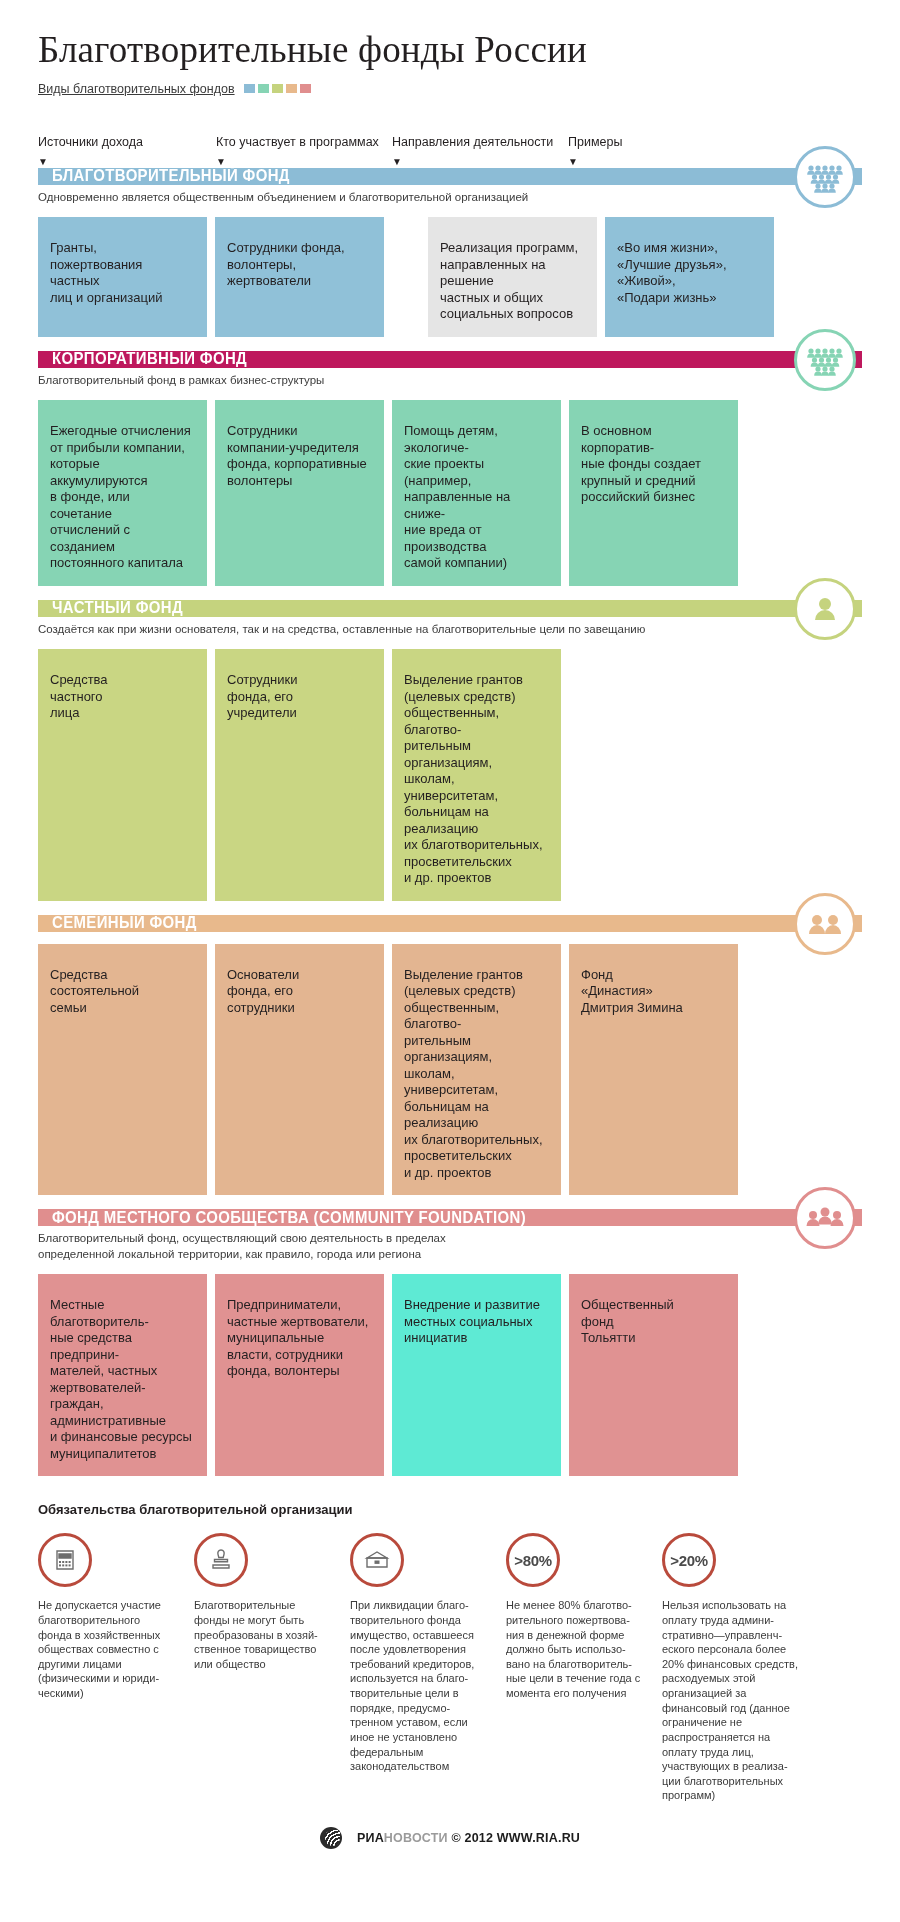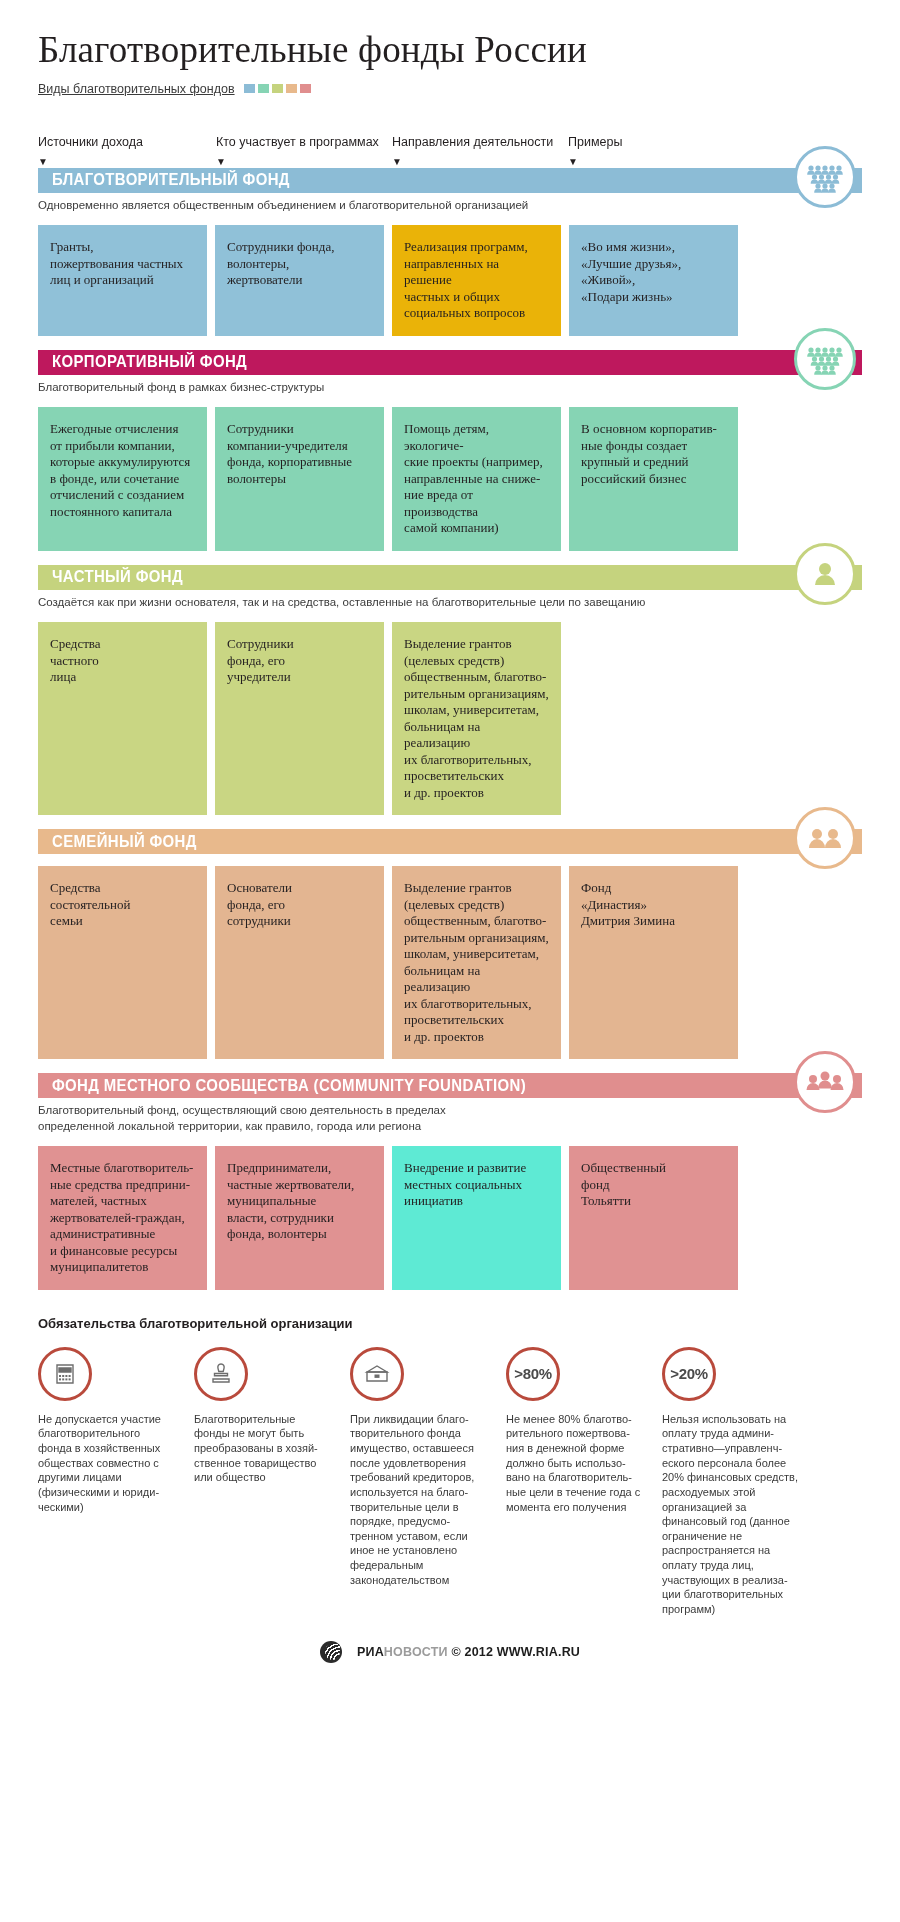--- a/index.html
+++ b/index.html
@@ -24,36 +24,36 @@
   .sw{width:11px;height:9px;}
 
   
   .colheads{position:relative;height:48px;margin-top:24px;}
   .colhead{position:absolute;top:15px;font-size:12.5px;font-weight:400;color:#231f20;white-space:nowrap;}
   .colhead .arrow{display:block;margin-top:8px;font-size:10px;line-height:10px;color:#231f20;}
 
   
   .section{position:relative;margin-bottom:14px;}
   .bar{
-    height:25px;display:flex;align-items:center;
+    height:17px;display:flex;align-items:center;
     padding-left:14px;box-sizing:border-box;
   }
   .bar .bartext{
     font-family:"Liberation Sans Narrow","Liberation Sans",sans-serif;
     font-size:17px;font-weight:700;color:#ffffff;
     letter-spacing:.4px;transform:scaleX(.88);transform-origin:left center;
     white-space:nowrap;
   }
   .secdesc{font-size:11.5px;line-height:1.35;color:#3b3b3b;margin:5px 0 0 0;max-width:640px;}
 
   .cells{display:flex;gap:8px;margin-top:12px;align-items:stretch;}
   .cell{
     flex:0 0 auto;width:169px;min-height:90px;
-    padding:14px 12px 14px 12px;box-sizing:border-box;
-    font-family:Liberation Serif, serif;
+    padding:23px 12px 14px 12px;box-sizing:border-box;
+    font-family:Liberation Sans, sans-serif;
     font-size:13px;line-height:1.27;color:#231f20;
   }
   .cell p{margin:0;}
 
   
   .medal{
     position:absolute;right:6px;top:-22px;
     width:62px;height:62px;border-radius:50%;
     background:#ffffff;box-sizing:border-box;
     display:flex;align-items:center;justify-content:center;
@@ -148,21 +148,21 @@
           </svg>
         </div>
         <div class="secdesc">Одновременно является общественным объединением и благотворительной организацией</div>
         <div class="cells">
           <div class="cell" style="background: rgb(144, 193, 216);">
             <p>Гранты,<br>пожертвования частных<br>лиц и организаций</p>
           </div>
           <div class="cell" style="background: rgb(144, 193, 216);">
             <p>Сотрудники фонда,<br>волонтеры,<br>жертвователи</p>
           </div>
-          <div class="cell" style="background: #eab308;">
+          <div class="cell" style="background: #e5e5e5; margin-left: 36px;">
             <p>Реализация программ,<br>направленных на решение<br>частных и общих<br>социальных вопросов</p>
           </div>
           <div class="cell" style="background: rgb(144, 193, 216);">
             <p>«Во имя жизни»,<br>«Лучшие друзья»,<br>«Живой»,<br>«Подари жизнь»</p>
           </div>
         </div>
       </div>
       <div class="section">
         <div class="bar" style="background: #be185d;">
           <span class="bartext">КОРПОРАТИВНЫЙ ФОНД</span>

